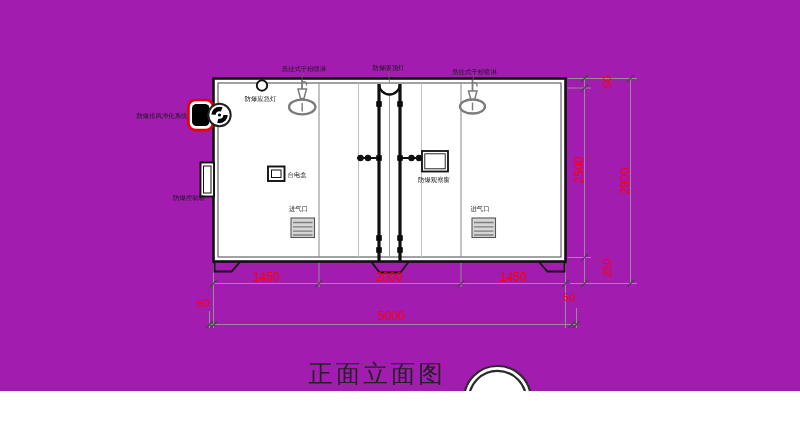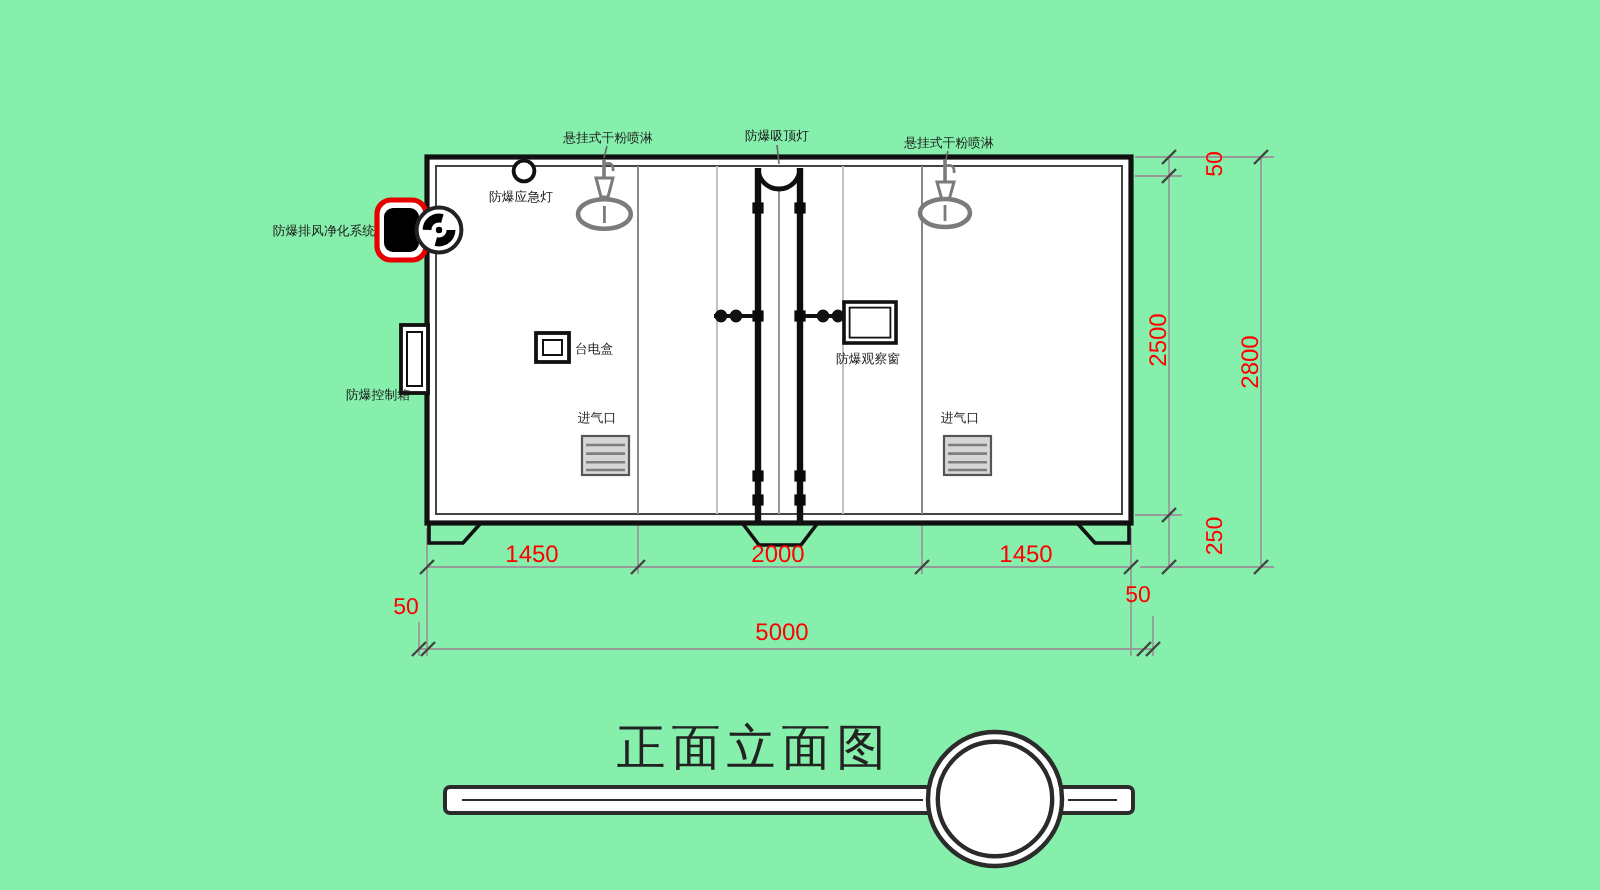--- a/index.html
+++ b/index.html
@@ -1,16 +1,16 @@
 <!DOCTYPE html>
 <html><head>
 <meta charset="utf-8">
 <style>
   html,body{margin:0;padding:0;background:#fff;}
-  #canvas{width:800px;height:445px;background:#86efac;position:relative;overflow:hidden;
+  #canvas{width:800px;height:391px;background:#a21caf;position:relative;overflow:hidden;
           font-family:"Liberation Sans",sans-serif;}
   svg text{font-family:"Liberation Sans",sans-serif;}
   .tiny{font-size:6.4px;fill:#1a1a1a;}
   .dim{font-size:12px;fill:#ff0000;font-weight:500;}
   .dimsm{font-size:11.5px;fill:#ff0000;font-weight:500;}
   .title{font-size:24.5px;fill:#222;letter-spacing:3px;font-family:"Liberation Serif",serif;}
 </style>
 </head>
 <body>
 

